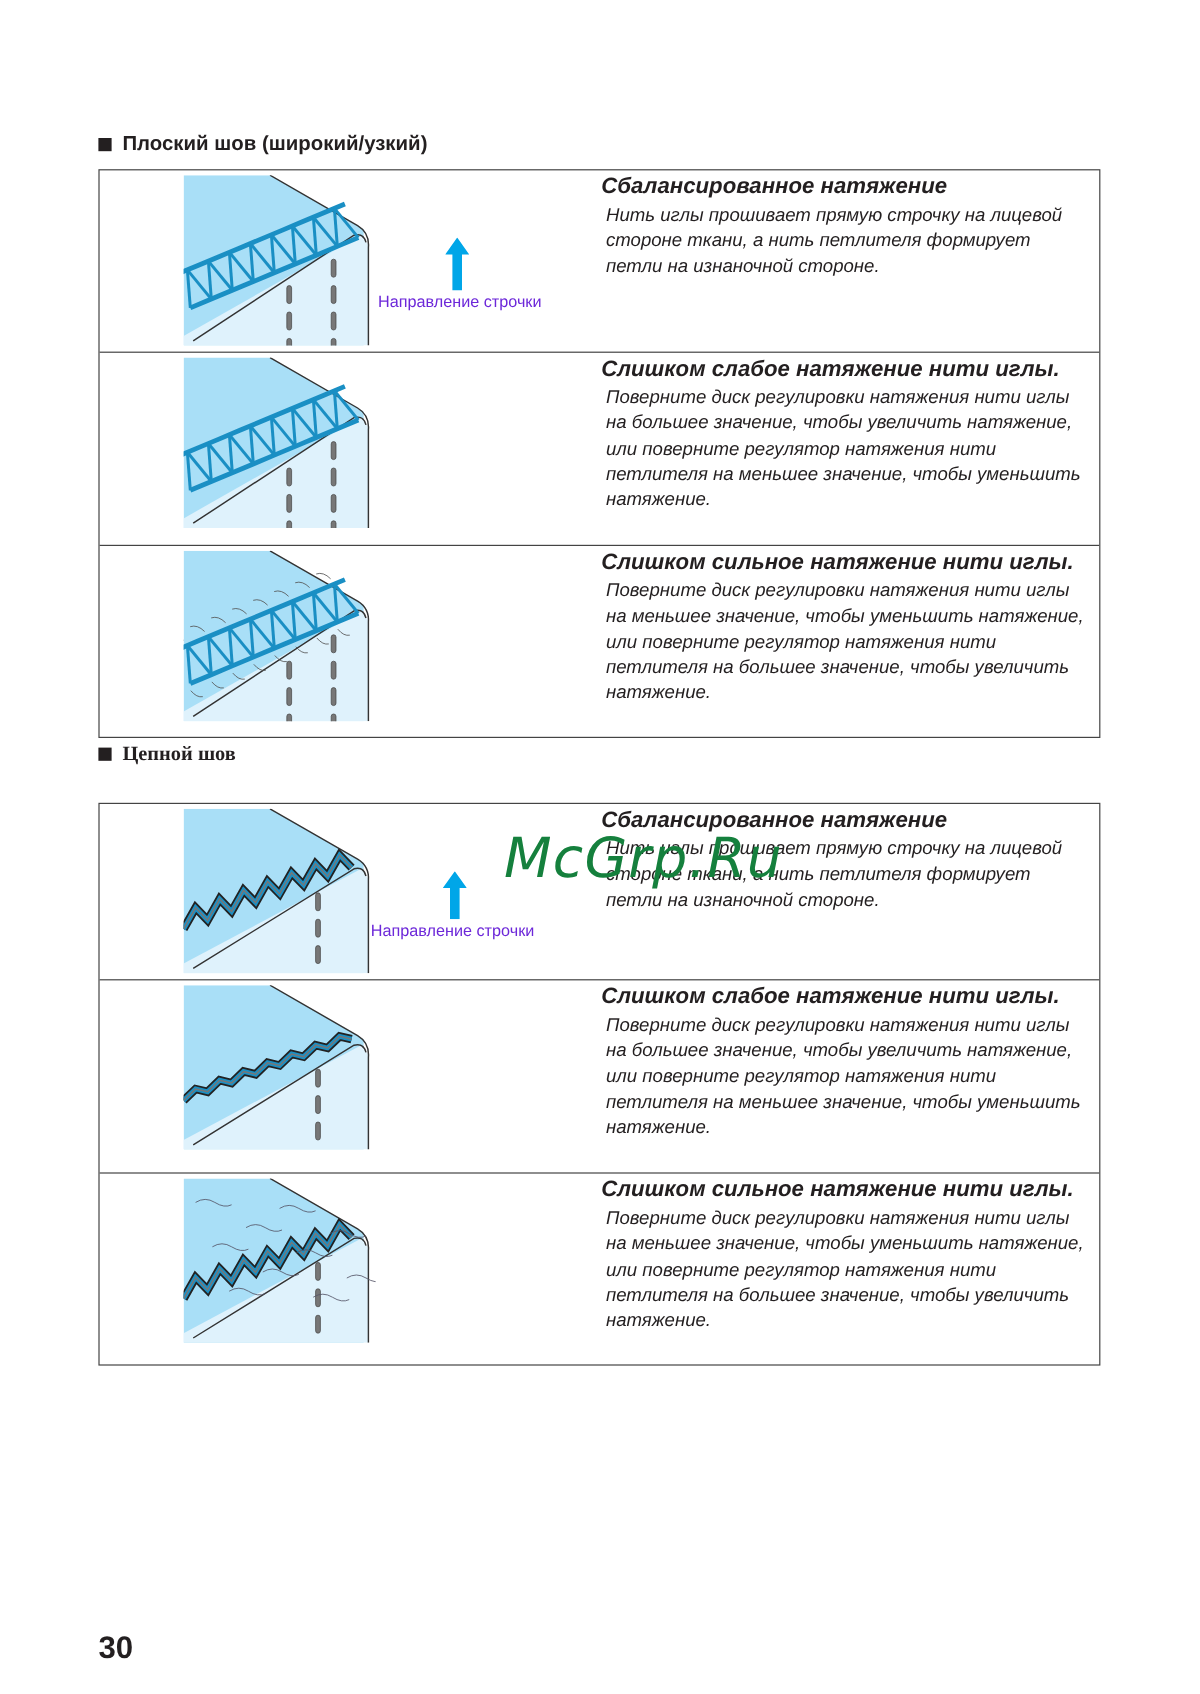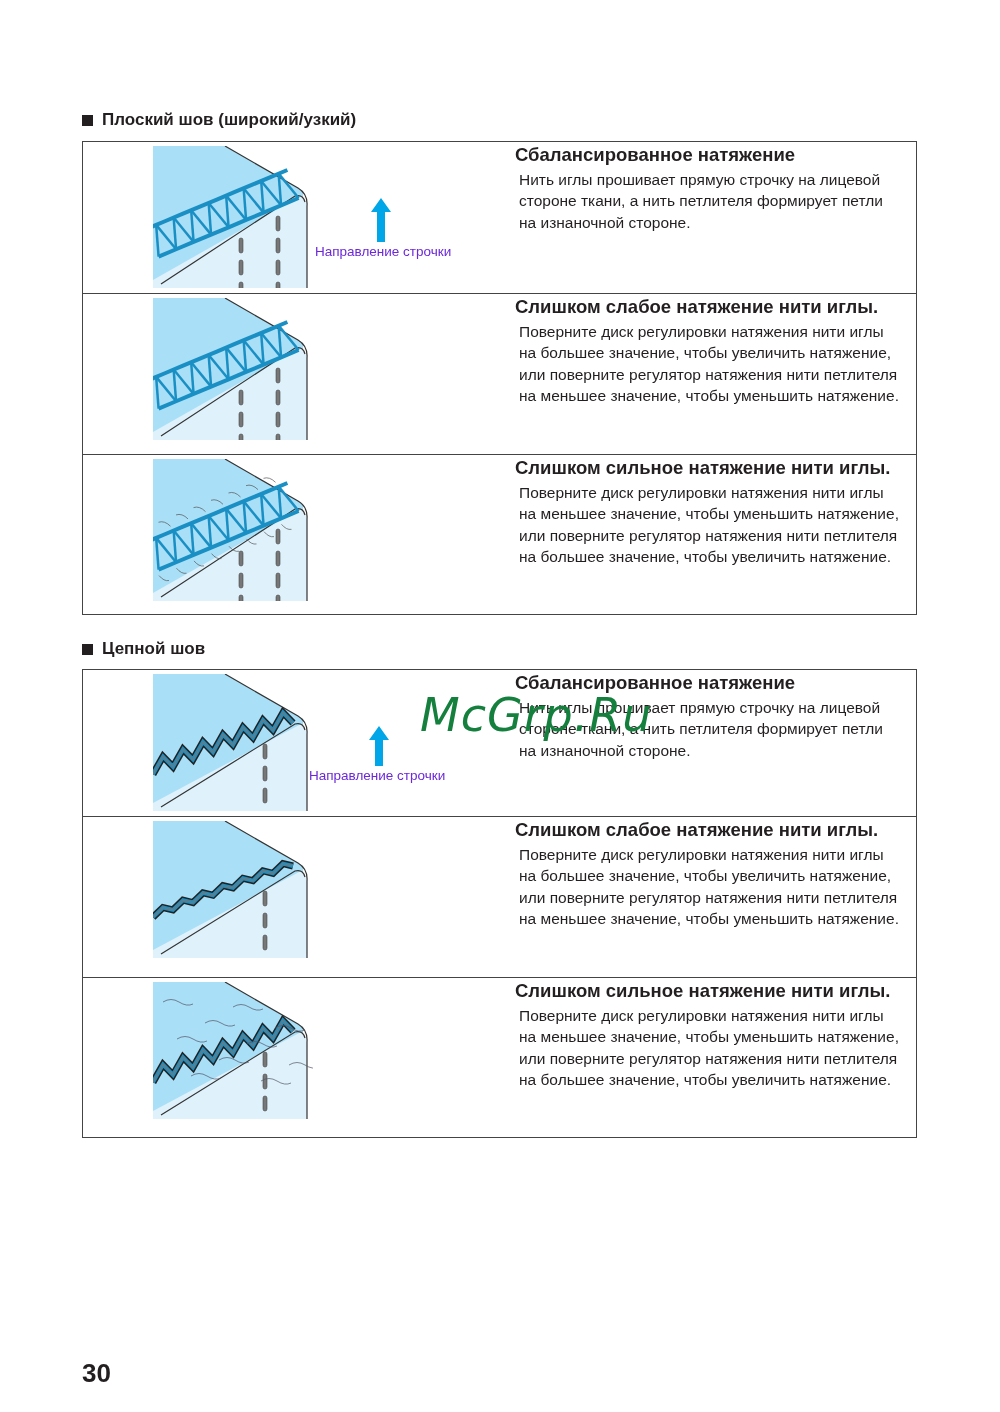--- a/index.html
+++ b/index.html
@@ -3,21 +3,21 @@
   <meta charset="utf-8">
   <style>
     html, body { margin: 0; padding: 0; background: #ffffff; }
     body { width: 1000px; height: 1412px; position: relative; font-family: "Liberation Sans", sans-serif; color: #231f20; overflow: hidden; }
     .section-title { position: absolute; left: 82px; font-weight: bold; font-size: 17px; display: flex; align-items: center; }
     .section-title .bullet { display: inline-block; width: 11px; height: 11px; background: #231f20; margin-right: 9px; }
     .table { position: absolute; left: 82px; width: 835px; border: 1.5px solid #444; box-sizing: border-box; }
     .row { position: relative; border-bottom: 1.5px solid #444; box-sizing: border-box; }
     .row:last-child { border-bottom: none; }
     .illus { position: absolute; left: 70px; top: 4px; }
-    .text { position: absolute; left: 432px; right: 8px; top: 2px; }
+    .text { position: absolute; left: 418px; right: 8px; top: 2px; font-style: italic; }
     .heading { font-weight: bold; font-size: 18.5px; line-height: 21px; margin: 0 0 4px 0; }
     .body { font-size: 15.5px; line-height: 21.3px; margin: 4px; }
     .dir { position: absolute; }
     .dir-label { position: absolute; font-size: 13.5px; color: #6d28d9; white-space: nowrap; }
     .watermark { position: absolute; left: 420px; top: 688px; color: #15803d; font-size: 46px; font-style: italic; letter-spacing: 1px; font-family: "DejaVu Sans", sans-serif; }
     .page-number { position: absolute; left: 82px; top: 1358px; font-size: 26px; font-weight: bold; }
   </style>
 </head>
 <body>
 
@@ -162,21 +162,21 @@
           <path d="M128.5,65.32 q5,6 10,5" fill="none" stroke="#555" stroke-width="0.7"></path>
         </svg>
     </div>
     <div class="text">
       <p class="heading">Слишком сильное натяжение нити иглы.</p>
       <p class="body">Поверните диск регулировки натяжения нити иглы на меньшее значение, чтобы уменьшить натяжение, или поверните регулятор натяжения нити петлителя на большее значение, чтобы увеличить натяжение.</p>
     </div>
   </div>
 </div>
 
-<div class="section-title" style="top:639px;">
+<div class="section-title" style="top:618px;font-family:Liberation Serif, serif;">
   <span class="bullet"></span>
   <span>Цепной шов</span>
 </div>
 
 <div class="table" style="top:669px;">
   <div class="row" style="height:147px;">
     <div class="illus">
       <svg width="160" height="137" class="illus-svg">
           <polygon points="0,0 72,0 150,45 150,137 0,137" fill="#a9dff7"></polygon>
           <polygon points="0,137 0,129 148,50 154,58 154,137" fill="#dff2fc"></polygon>

